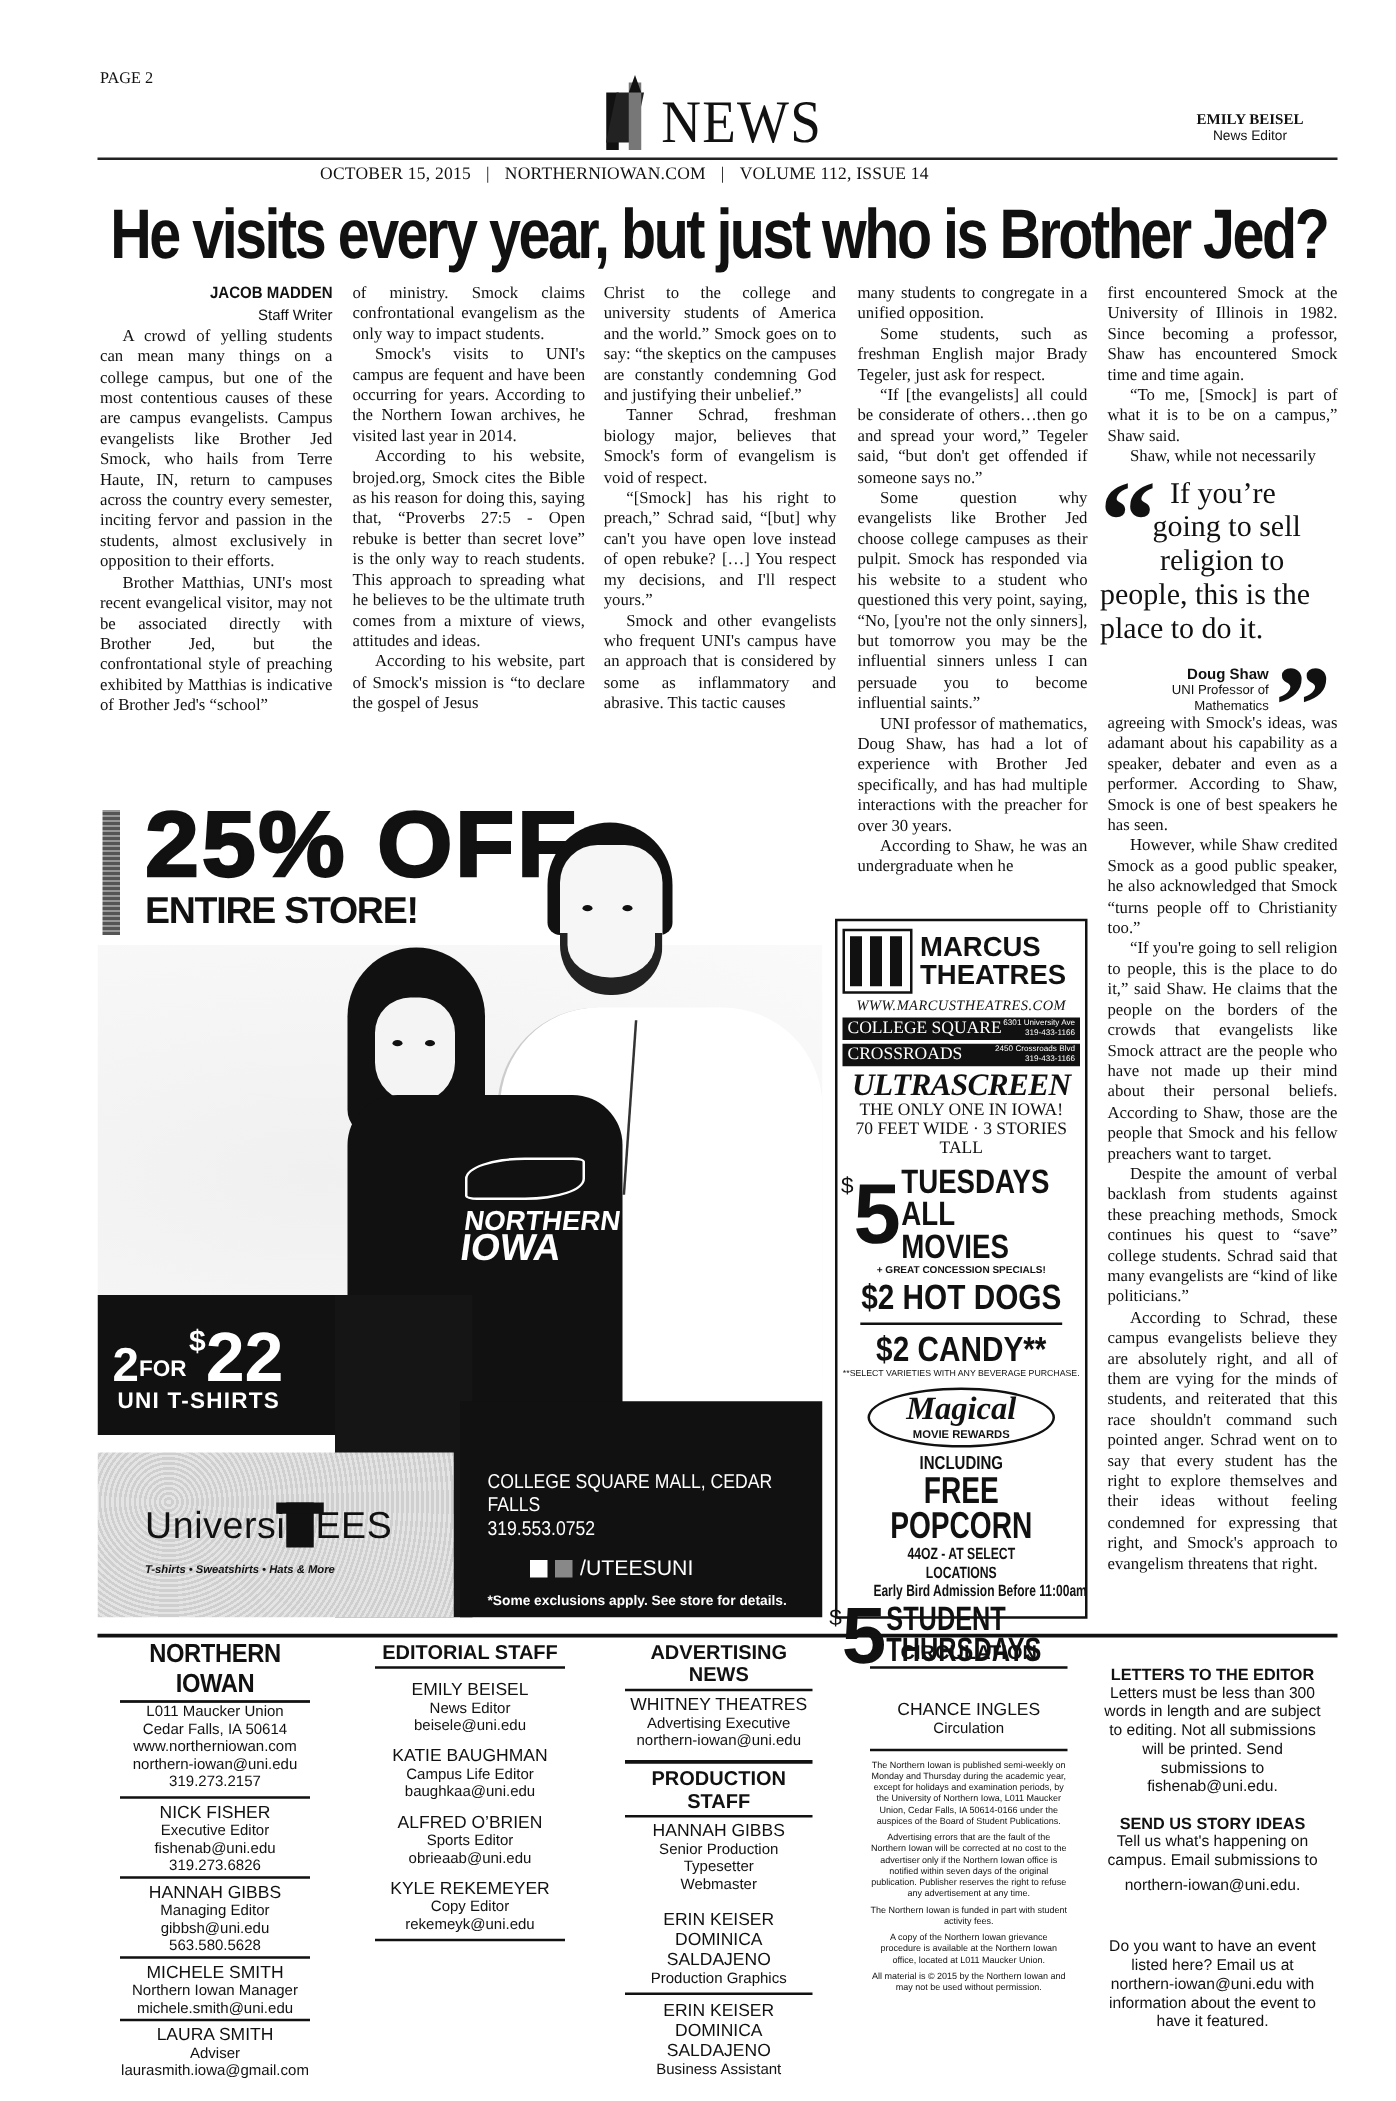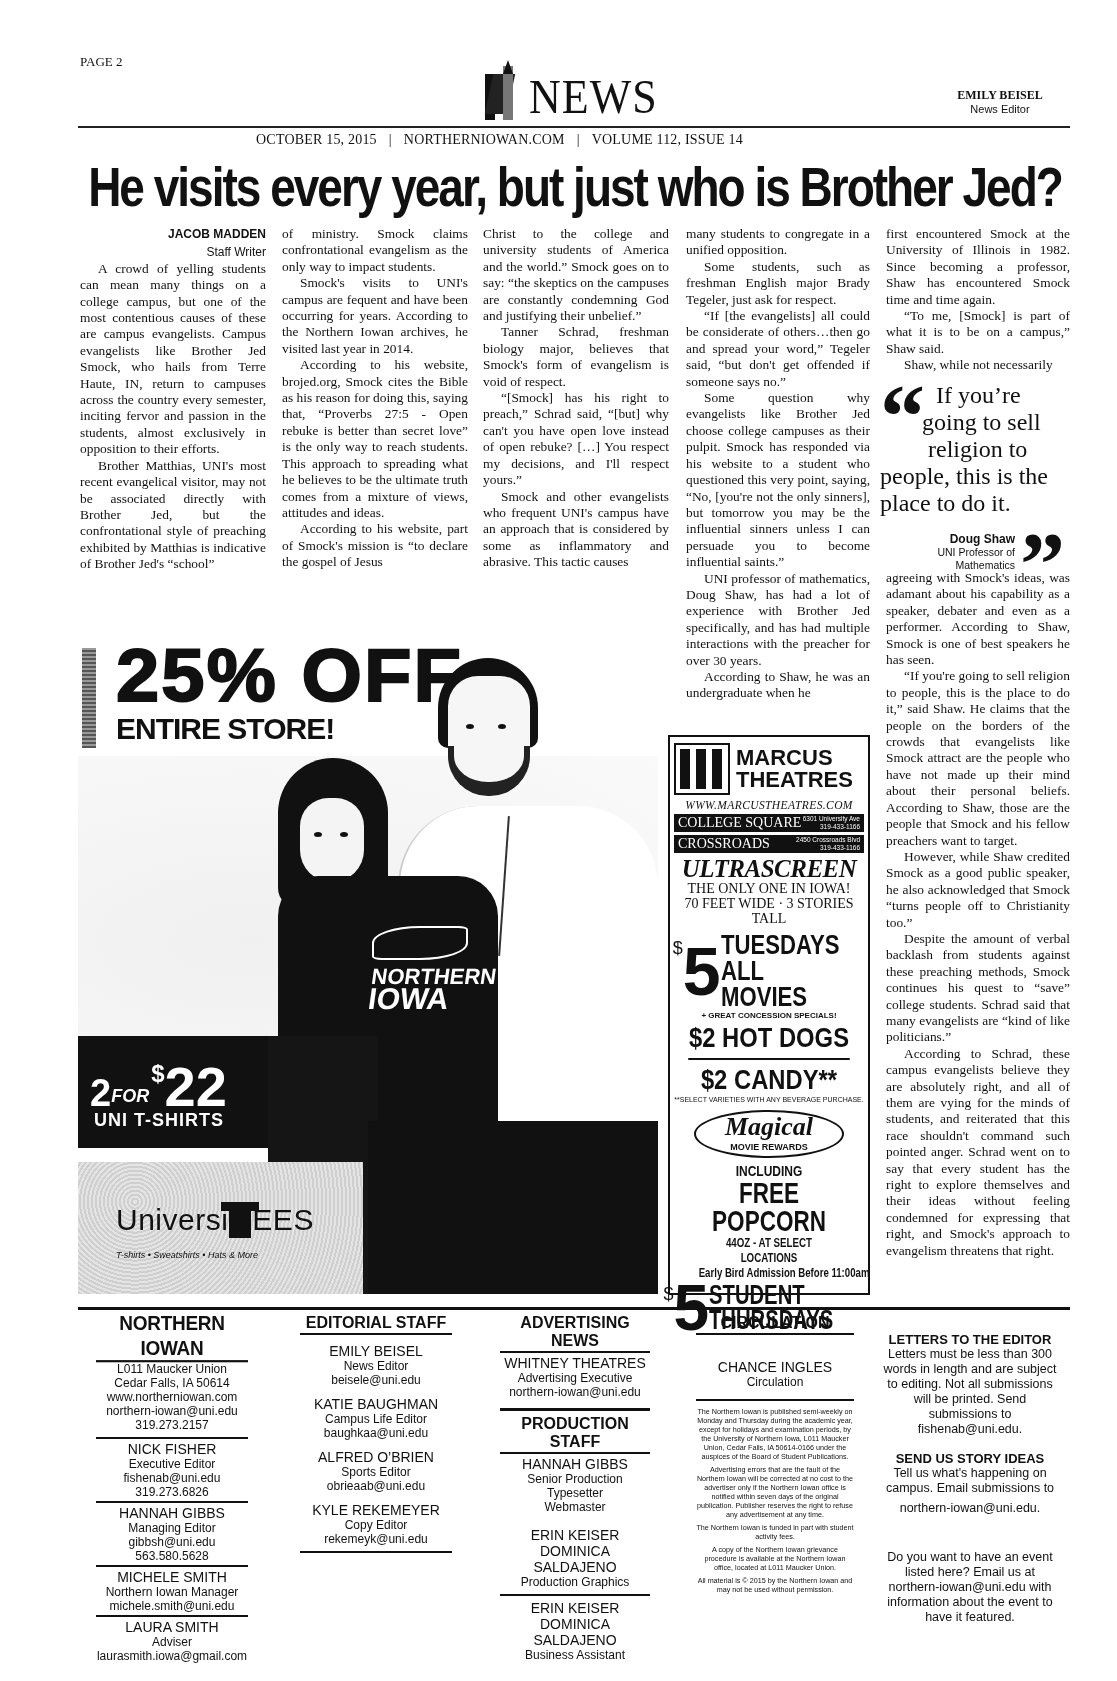--- a/index.html
+++ b/index.html
@@ -63,30 +63,30 @@
   .man-hair { position: absolute; left: 360px; top: 22px; width: 100px; height: 90px; background: #111; border-radius: 50px 50px 10px 10px; }
   .man-face { position: absolute; left: 370px; top: 40px; width: 82px; height: 112px; background: #f6f6f6; border-radius: 30px 30px 40px 40px; }
   .man-beard { position: absolute; left: 370px; top: 110px; width: 82px; height: 50px; border-bottom: 14px solid #222; border-left: 6px solid #222; border-right: 6px solid #222; border-radius: 0 0 40px 40px; }
   .man-shirt { position: absolute; left: 320px; top: 170px; width: 260px; height: 360px; background: #fff; border-left: 2px solid #ccc; border-radius: 80px 80px 0 0; }
   .zip { position: absolute; left: 425px; top: 180px; width: 2px; height: 140px; background: #333; transform: rotate(4deg); }
   .eyes { position: absolute; width: 8px; height: 5px; background: #111; border-radius: 50%; }
 
   .tees-deal { position: absolute; left: 0; top: 400px; width: 190px; height: 112px; background: #111; color: #fff; }
   .deal-big { position: absolute; left: 12px; top: 8px; font-family: "Liberation Sans", sans-serif; font-weight: 900; font-size: 56px; line-height: 60px; }
   .deal-big .two { font-size: 38px; }
-  .deal-big .for { font-size: 18px; vertical-align: 4px; margin-right: 2px; font-style: italic; }
+  .deal-big .for { font-size: 18px; vertical-align: 4px; margin-right: 2px; }
   .deal-big .dollar { font-size: 24px; vertical-align: 24px; }
   .deal-sub { position: absolute; left: 16px; top: 74px; font-family: "Liberation Sans", sans-serif; font-weight: 900; font-size: 18px; letter-spacing: 1px; }
   .tees-dark { position: absolute; left: 290px; top: 485px; width: 290px; height: 173px; background: #111; }
   .tees-dark-top { position: absolute; left: 190px; top: 400px; width: 110px; height: 258px; background: #151515; }
   .tees-logo-box { position: absolute; left: 0; top: 526px; width: 285px; height: 132px; background: repeating-radial-gradient(circle at 20% 30%, #e4e4e4 0 2px, #cfcfcf 2px 4px); }
   .tees-logo { position: absolute; left: 38px; top: 40px; font-family: "Liberation Sans", sans-serif; font-size: 30px; letter-spacing: 0.5px; color: #111; }
   .tees-logo .t { display: inline-block; background: #111; color: #111; width: 22px; height: 36px; vertical-align: -8px; position: relative; margin: 0 1px; }
   .tees-logo .t::before { content: ""; position: absolute; left: -8px; top: 0; width: 38px; height: 9px; background: #111; }
-  .tees-tag { position: absolute; left: 38px; top: 88px; font-family: "Liberation Sans", sans-serif; font-style: italic; font-weight: normal; font-size: 9px; }
+  .tees-tag { position: absolute; left: 38px; top: 88px; font-family: "Liberation Sans", sans-serif; font-style: italic; font-weight: bold; font-size: 9px; }
   .tees-info { position: absolute; left: 312px; top: 540px; color: #fff; font-family: "Liberation Sans", sans-serif; }
   .tees-addr { font-size: 16px; line-height: 19px; transform: scaleX(0.88); transform-origin: left; display: block; }
   .tees-social { margin-top: 12px; margin-left: 34px; font-size: 17px; display: flex; align-items: center; gap: 6px; }
   .sq { display: inline-block; width: 14px; height: 14px; background: #fff; }
   .sq2 { display: inline-block; width: 14px; height: 14px; background: #888; }
   .tees-fine { margin-top: 10px; font-size: 11px; font-weight: bold; }
 
   
   .ad-marcus { left: 668px; top: 735px; width: 202px; height: 560px; border: 2px solid #111; padding: 4px 4px; font-family: "Liberation Sans", sans-serif; text-align: center; }
   .m-head { display: flex; align-items: center; gap: 6px; margin-top: 2px; }
@@ -208,22 +208,22 @@
   </div>
   <div class="pq-attr" style="top:150px;">
     <span class="name">Doug Shaw</span>
     <span class="role">UNI Professor of Mathematics</span>
   </div>
   <span class="pq-close" style="top:138px;">”</span>
 </div>
 
 <div class="col" style="left:886px; top:570px; width:184px;">
   <p style="text-indent:0">agreeing with Smock's ideas, was adamant about his capability as a speaker, debater and even as a performer. According to Shaw, Smock is one of best speakers he has seen.</p>
+  <p>However, while Shaw credited Smock as a good public speaker, he also acknowledged that Smock “turns people off to Christianity too.”</p>
   <p>“If you're going to sell religion to people, this is the place to do it,” said Shaw. He claims that the people on the borders of the crowds that evangelists like Smock attract are the people who have not made up their mind about their personal beliefs. According to Shaw, those are the people that Smock and his fellow preachers want to target.</p>
-  <p>However, while Shaw credited Smock as a good public speaker, he also acknowledged that Smock “turns people off to Christianity too.”</p>
   <p>Despite the amount of verbal backlash from students against these preaching methods, Smock continues his quest to “save” college students. Schrad said that many evangelists are “kind of like politicians.”</p>
   <p>According to Schrad, these campus evangelists believe they are absolutely right, and all of them are vying for the minds of students, and reiterated that this race shouldn't command such pointed anger. Schrad went on to say that every student has the right to explore themselves and their ideas without feeling condemned for expressing that right, and Smock's approach to evangelism threatens that right.</p>
 </div>
 
 <div class="abs ad-tees">
   <div class="photo-bg"></div>
   <div class="tees-bar"></div>
   <div class="tees-25">25% OFF</div>
   <div class="tees-entire">ENTIRE STORE!</div>
 
@@ -256,20 +256,30 @@
     <div class="deal-sub">UNI T-SHIRTS</div>
   </div>
 
   <div class="tees-logo-box">
     <div class="tees-logo">
       <span>Universi</span><span class="t"></span><span>EES</span>
     </div>
     <div class="tees-tag">T-shirts • Sweatshirts • Hats &amp; More</div>
   </div>
 
+  <div class="tees-info">
+    <span class="tees-addr">COLLEGE SQUARE MALL, CEDAR FALLS</span>
+    <span class="tees-addr">319.553.0752</span>
+    <div class="tees-social">
+      <span class="sq"></span>
+      <span class="sq2"></span>
+      <span>/UTEESUNI</span>
+    </div>
+    <div class="tees-fine">*Some exclusions apply. See store for details.</div>
+  </div>
 </div>
 
 <div class="abs ad-marcus">
   <div class="m-head">
     <div class="m-logo">
         <span></span>
       </div>
     <div class="m-name">
       <div>MARCUS</div>
       <div>THEATRES</div>

